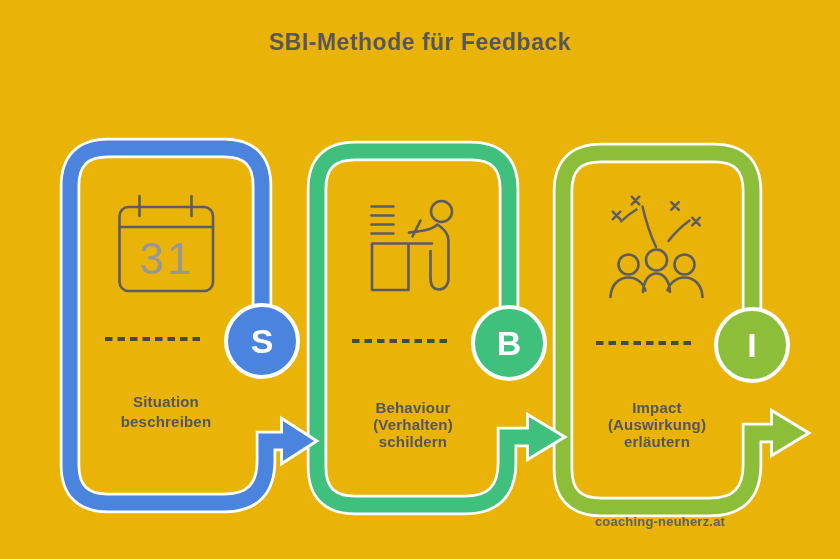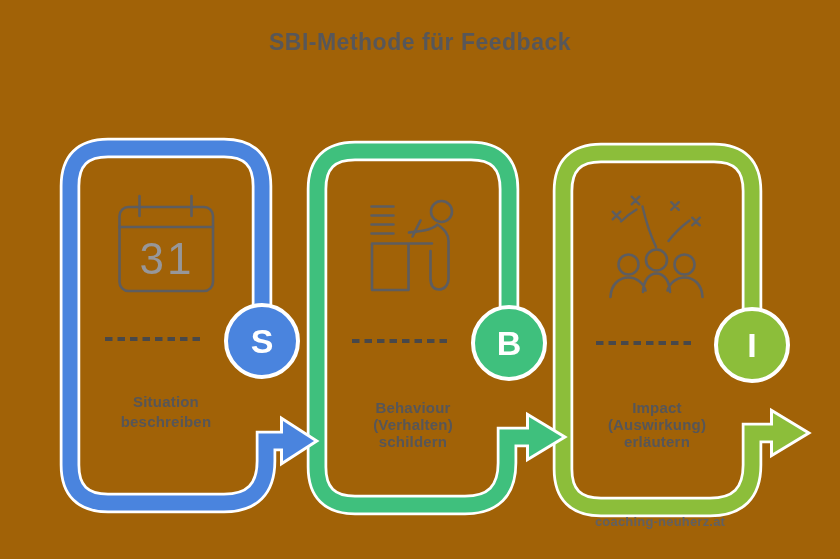--- a/index.html
+++ b/index.html
@@ -1,16 +1,16 @@
 <!DOCTYPE html>
 <html><head>
 <meta charset="utf-8">
 <style>
   html,body{margin:0;padding:0;background:#ffffff;}
-  .stage{position:relative;width:840px;height:559px;background:#a16207;overflow:hidden;
+  .stage{position:relative;width:840px;height:559px;background:#eab308;overflow:hidden;
          font-family:"Liberation Sans", sans-serif;}
   svg{display:block;}
   .title{font-family:"Liberation Sans",sans-serif;font-size:23px;font-weight:700;
          fill:#57575a;letter-spacing:.5px;text-anchor:middle;}
   .casing{fill:none;stroke:#ffffff;stroke-width:20.5;stroke-linejoin:miter;stroke-linecap:butt;}
   .border{fill:none;stroke-width:15;stroke-linejoin:miter;stroke-linecap:butt;}
   .head-casing{fill:#ffffff;stroke:#ffffff;stroke-width:6;stroke-linejoin:miter;}
   .badge{stroke:#ffffff;stroke-width:4;}
   .letter{font-family:"Liberation Sans",sans-serif;font-size:34px;font-weight:700;
           fill:#ffffff;text-anchor:middle;}

